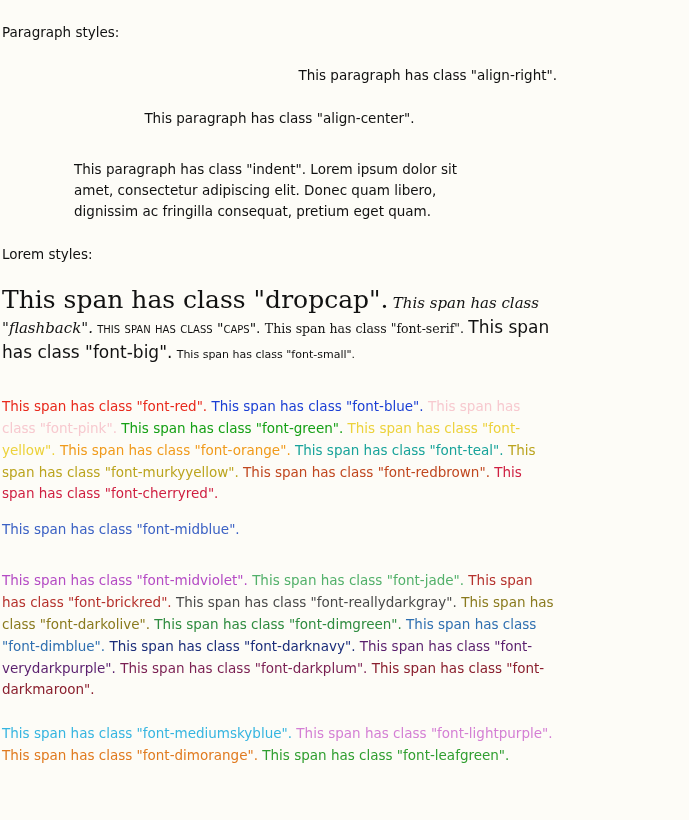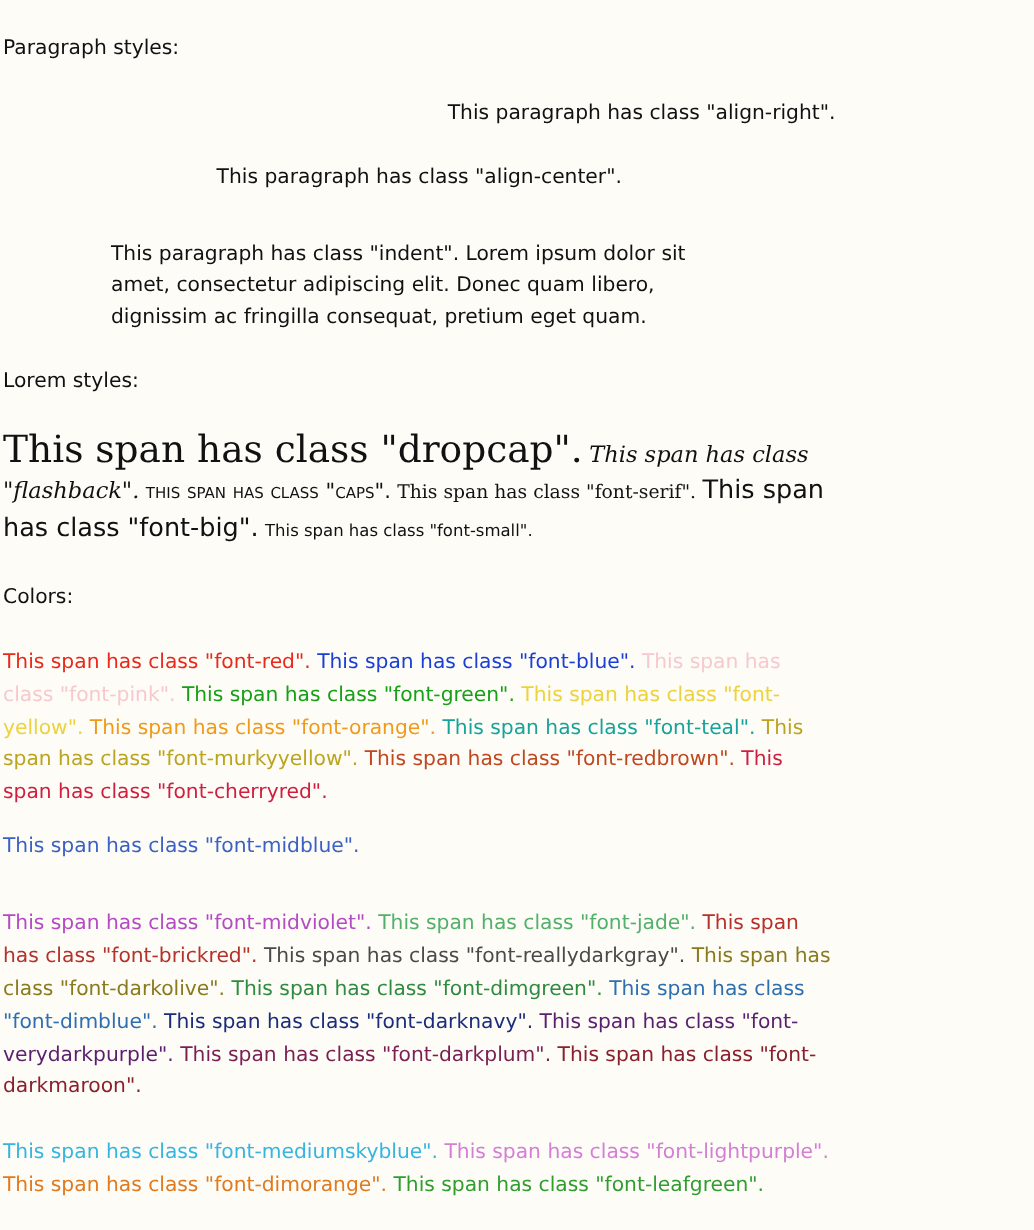--- a/index.html
+++ b/index.html
@@ -108,21 +108,20 @@
   <div class="spacer-sm"></div>
 
   <p class="section-label">Lorem styles:</p>
 
   <div class="spacer-sm"></div>
 
   <p class="other-styles"><span class="dropcap">This span has class "dropcap".</span> <span class="flashback">This span has class "flashback".</span> <span class="caps">This span has class "caps".</span> <span class="font-serif">This span has class "font-serif".</span> <span class="font-big">This span has class "font-big".</span> <span class="font-small">This span has class "font-small".</span></p>
 
   <div class="spacer-sm"></div>
 
-  <p class="label-colors">Colors:</p>
 
   <div class="spacer-sm"></div>
 
   <p class="colors-block"><span style="color: rgb(232, 41, 28);">This span has class "font-red".</span> <span style="color: rgb(27, 63, 212);">This span has class "font-blue".</span> <span style="color: rgb(247, 201, 207);">This span has class "font-pink".</span> <span style="color: rgb(21, 160, 21);">This span has class "font-green".</span> <span style="color: rgb(236, 210, 60);">This span has class "font-yellow".</span> <span style="color: rgb(240, 154, 27);">This span has class "font-orange".</span> <span style="color: rgb(24, 163, 154);">This span has class "font-teal".</span> <span style="color: rgb(187, 164, 30);">This span has class "font-murkyyellow".</span> <span style="color: rgb(192, 71, 31);">This span has class "font-redbrown".</span> <span style="color: rgb(207, 31, 65);">This span has class "font-cherryred".</span></p>
 
   <p class="midblue-line"><span style="color: rgb(59, 97, 196);">This span has class "font-midblue".</span></p>
 
   <div class="spacer-md"></div>
 
   <p class="colors-para"><span style="color: rgb(180, 75, 196);">This span has class "font-midviolet".</span> <span style="color: rgb(82, 176, 106);">This span has class "font-jade".</span> <span style="color: rgb(181, 49, 44);">This span has class "font-brickred".</span> <span style="color: rgb(74, 74, 74);">This span has class "font-reallydarkgray".</span> <span style="color: rgb(138, 122, 30);">This span has class "font-darkolive".</span> <span style="color: rgb(46, 139, 63);">This span has class "font-dimgreen".</span> <span style="color: rgb(47, 111, 176);">This span has class "font-dimblue".</span> <span style="color: rgb(27, 45, 122);">This span has class "font-darknavy".</span> <span style="color: rgb(90, 31, 110);">This span has class "font-verydarkpurple".</span> <span style="color: rgb(122, 31, 82);">This span has class "font-darkplum".</span> <span style="color: rgb(138, 31, 46);">This span has class "font-darkmaroon".</span></p>

